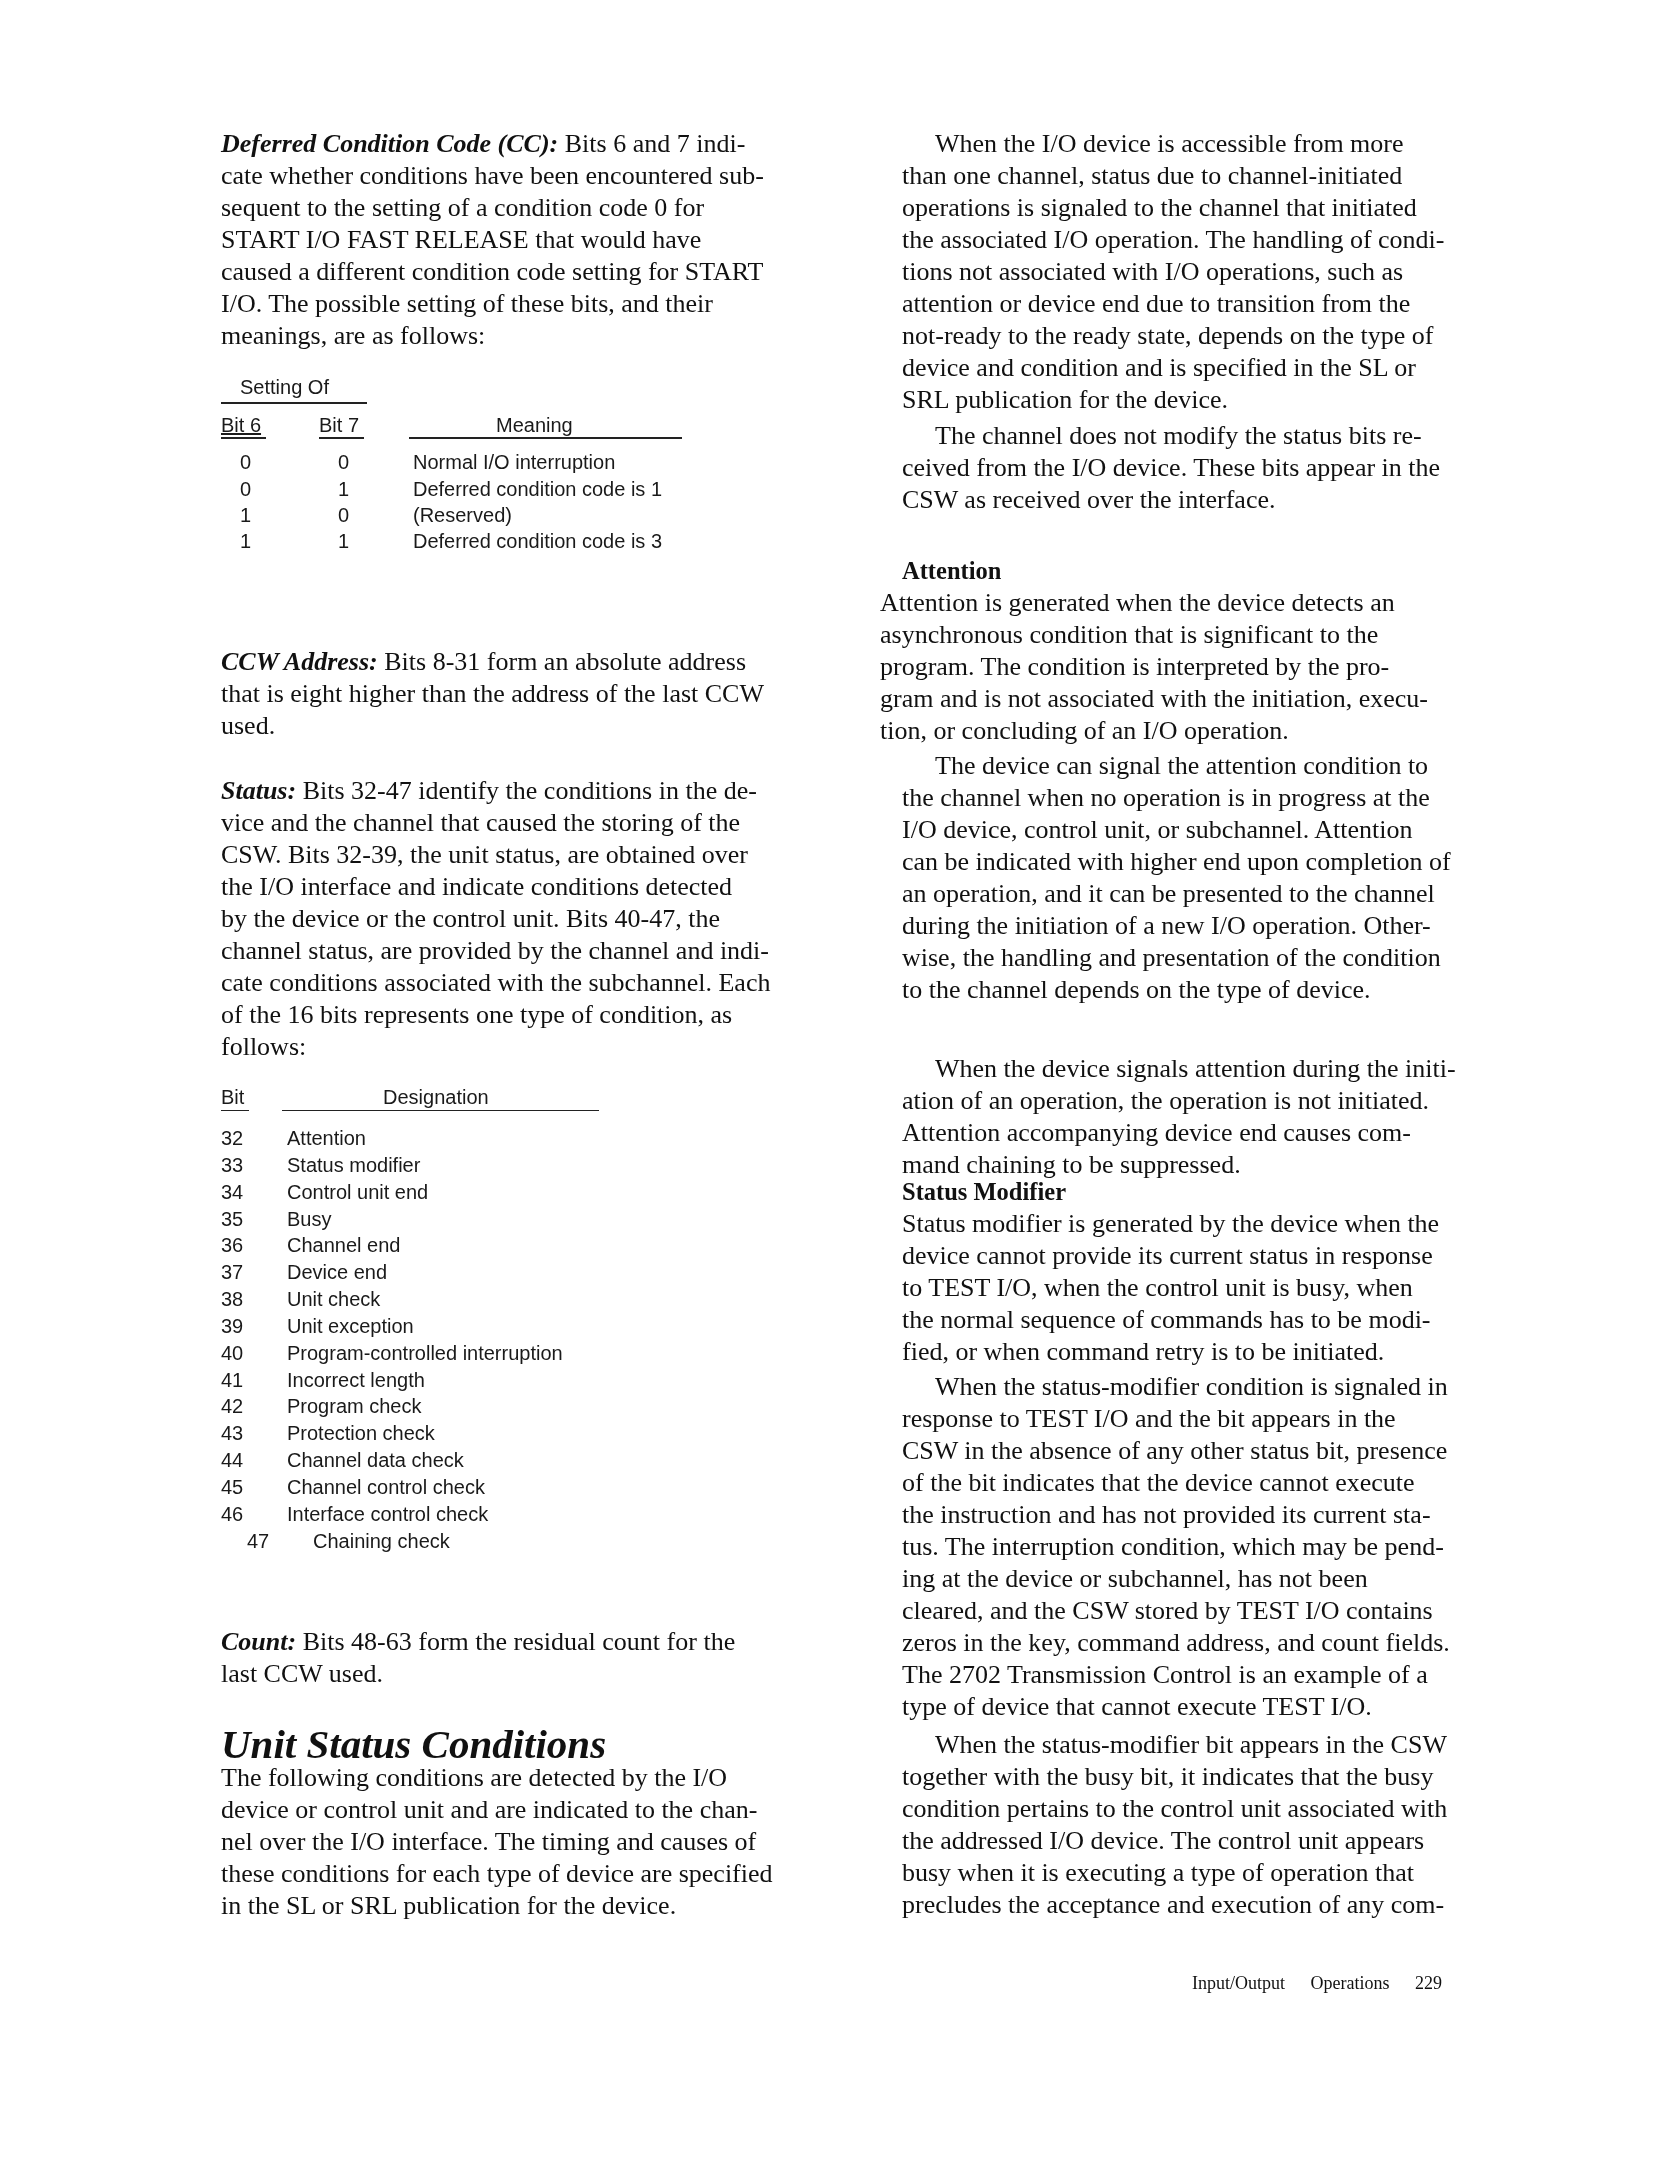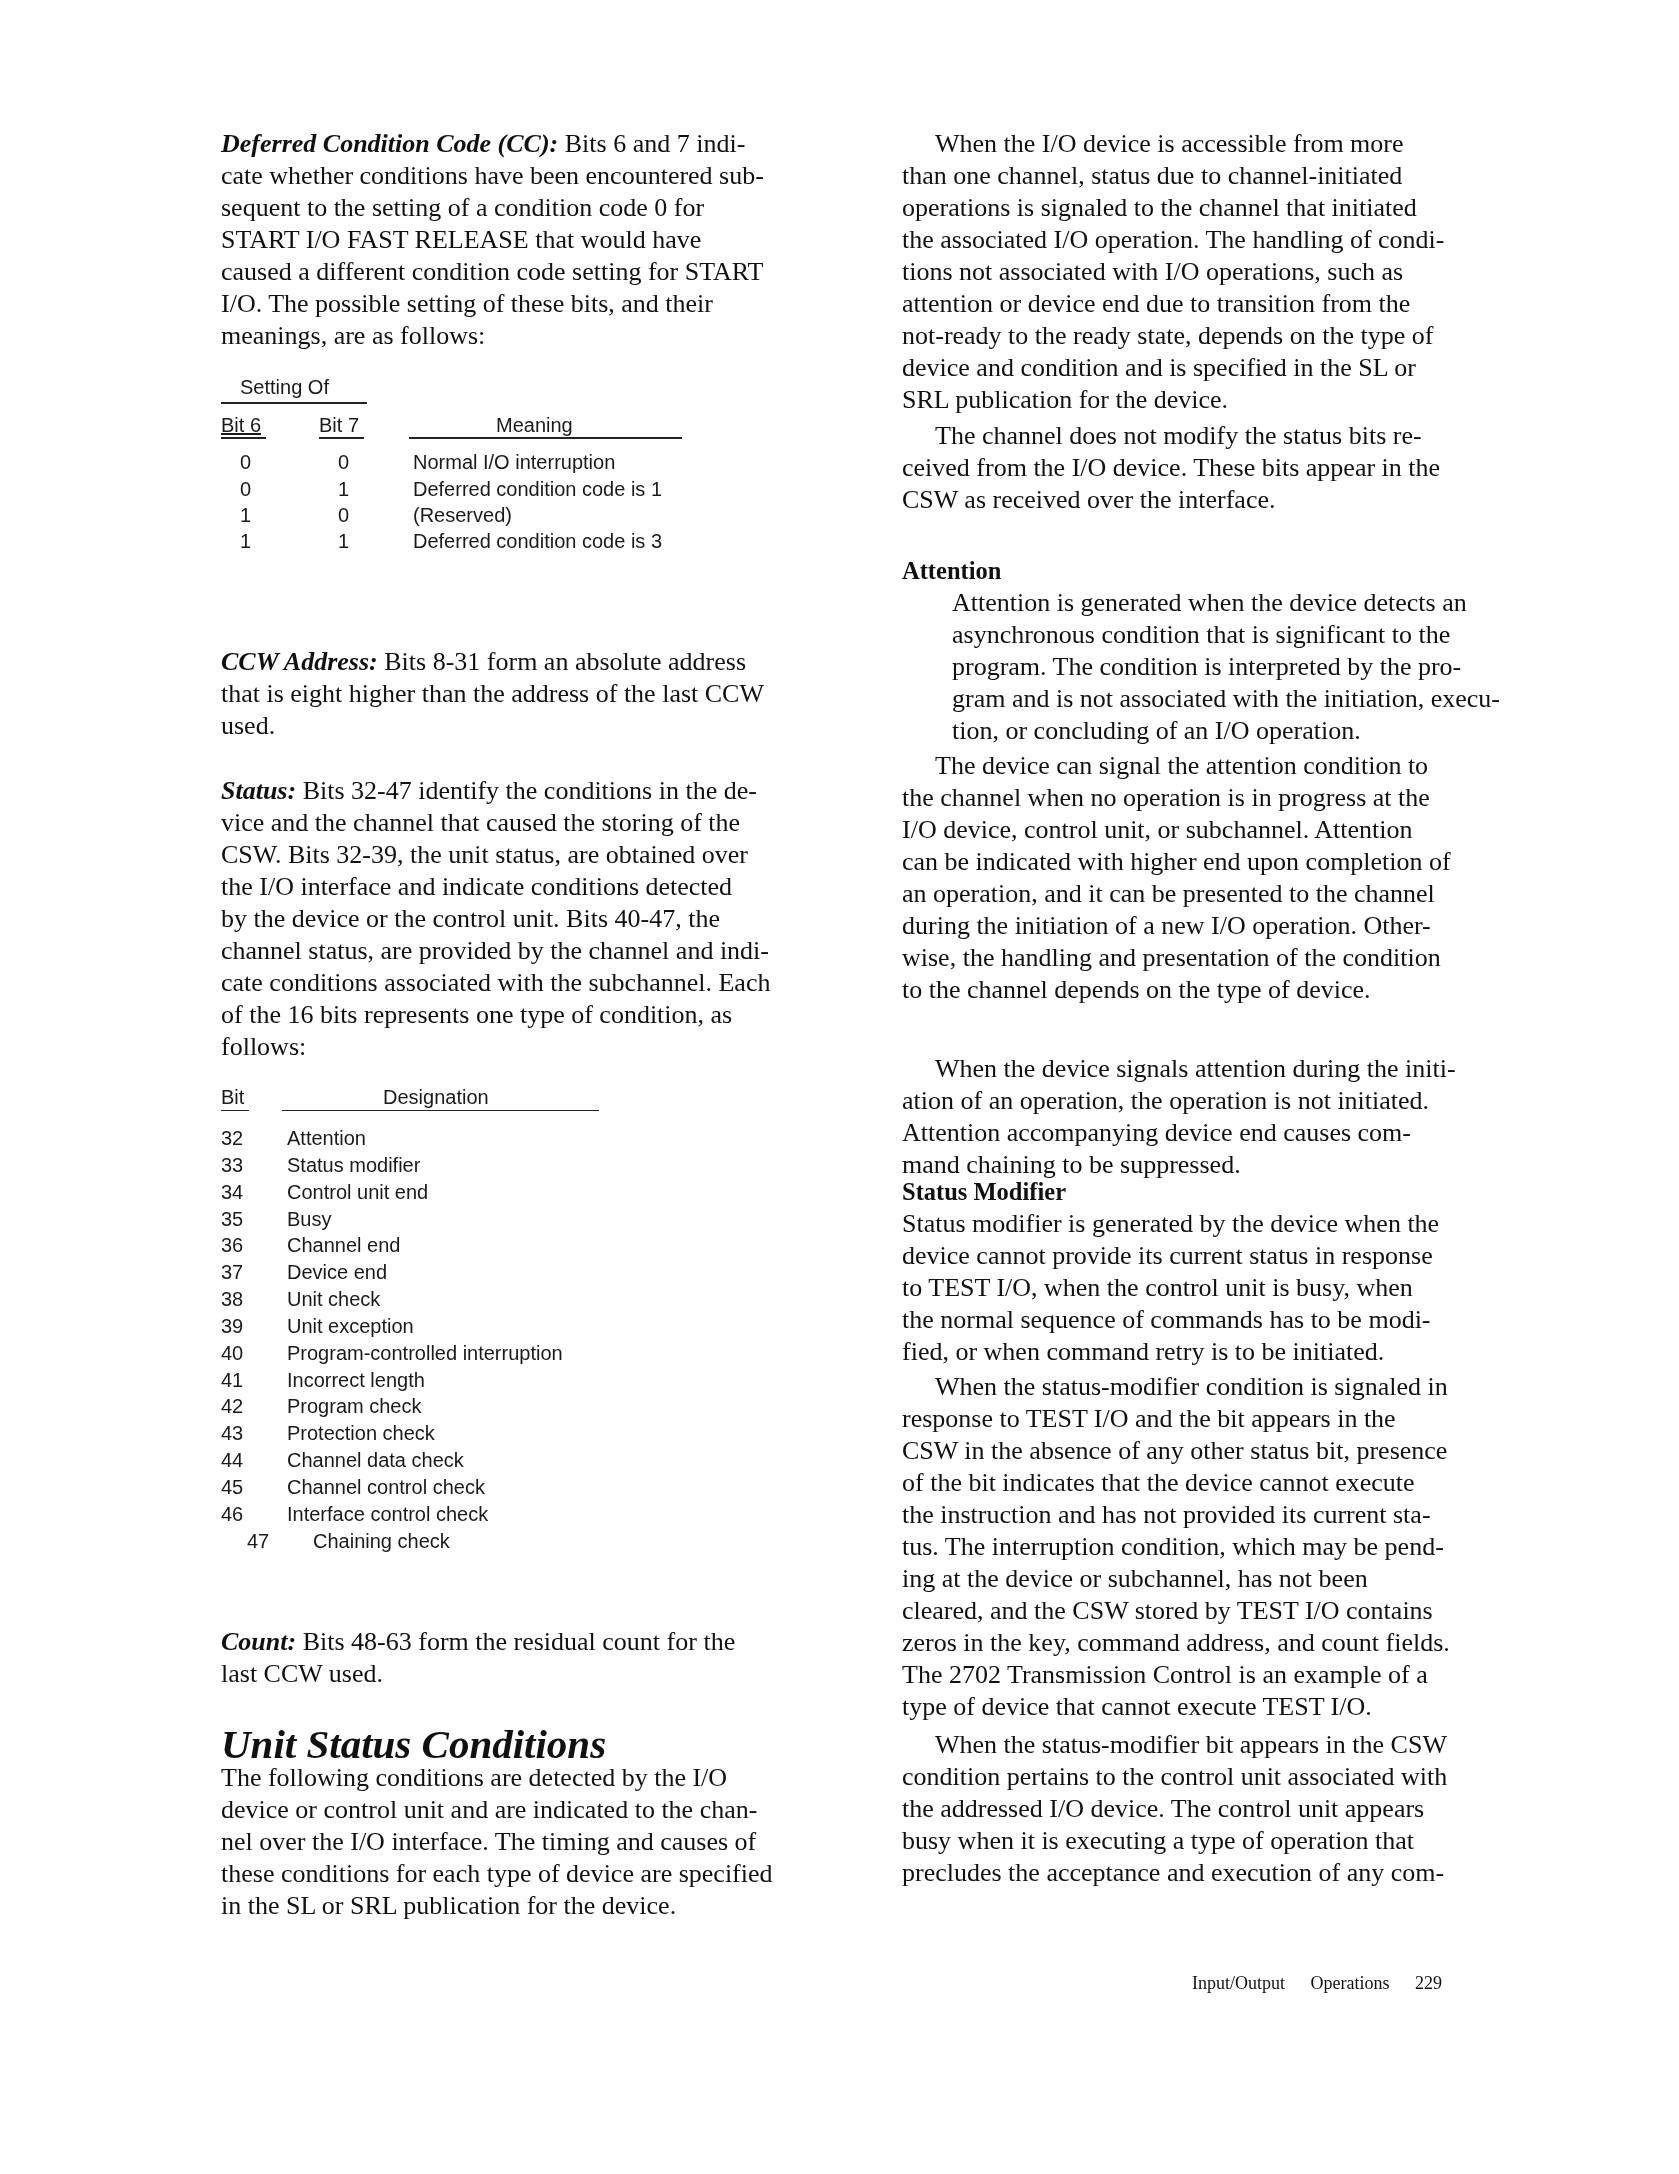--- a/index.html
+++ b/index.html
@@ -129,21 +129,21 @@
 </div>
 
 <div class="para serif" style="left:902px; top:420px;">
   <span class="ln ind">The channel does not modify the status bits re-</span>
   <span class="ln">ceived from the I/O device. These bits appear in the</span>
   <span class="ln">CSW as received over the interface.</span>
 </div>
 
 <div class="sub-h" style="left:902px; top:556px;">Attention</div>
 
-<div class="para serif" style="left:952px; top:587px;">
+<div class="para serif" style="left:880px; top:587px;">
   <span class="ln">Attention is generated when the device detects an</span>
   <span class="ln">asynchronous condition that is significant to the</span>
   <span class="ln">program. The condition is interpreted by the pro-</span>
   <span class="ln">gram and is not associated with the initiation, execu-</span>
   <span class="ln">tion, or concluding of an I/O operation.</span>
 </div>
 
 <div class="para serif" style="left:902px; top:750px;">
   <span class="ln ind">The device can signal the attention condition to</span>
   <span class="ln">the channel when no operation is in progress at the</span>
@@ -181,20 +181,21 @@
   <span class="ln">tus. The interruption condition, which may be pend-</span>
   <span class="ln">ing at the device or subchannel, has not been</span>
   <span class="ln">cleared, and the CSW stored by TEST I/O contains</span>
   <span class="ln">zeros in the key, command address, and count fields.</span>
   <span class="ln">The 2702 Transmission Control is an example of a</span>
   <span class="ln">type of device that cannot execute TEST I/O.</span>
 </div>
 
 <div class="para serif" style="left:902px; top:1729px;">
   <span class="ln ind">When the status-modifier bit appears in the CSW</span>
+  <span class="ln">together with the busy bit, it indicates that the busy</span>
   <span class="ln">condition pertains to the control unit associated with</span>
   <span class="ln">the addressed I/O device. The control unit appears</span>
   <span class="ln">busy when it is executing a type of operation that</span>
   <span class="ln">precludes the acceptance and execution of any com-</span>
 </div>
 
 <div class="footer" style="left:1192px; top:1973px;">
   <span>Input/Output</span>
   <span>Operations</span>
   <span style="margin-right:0;">229</span>

